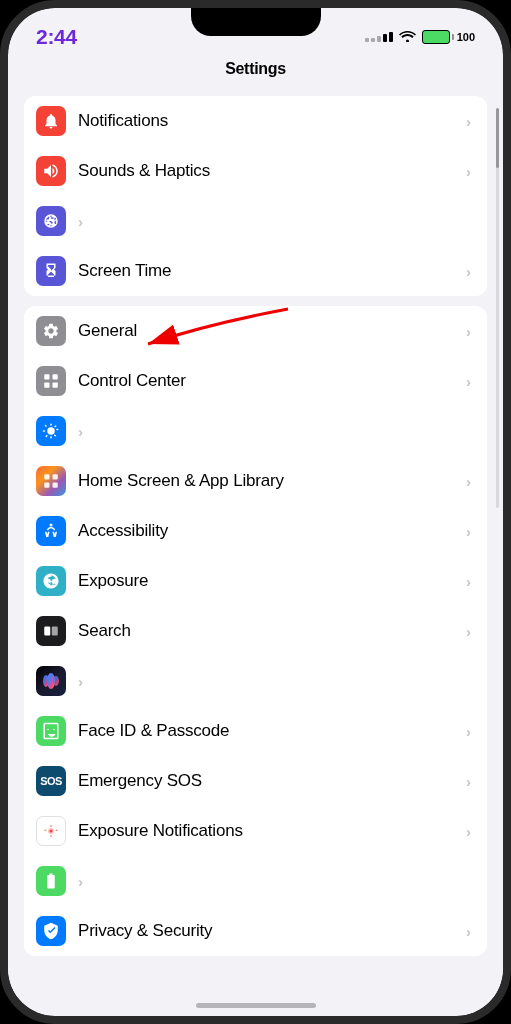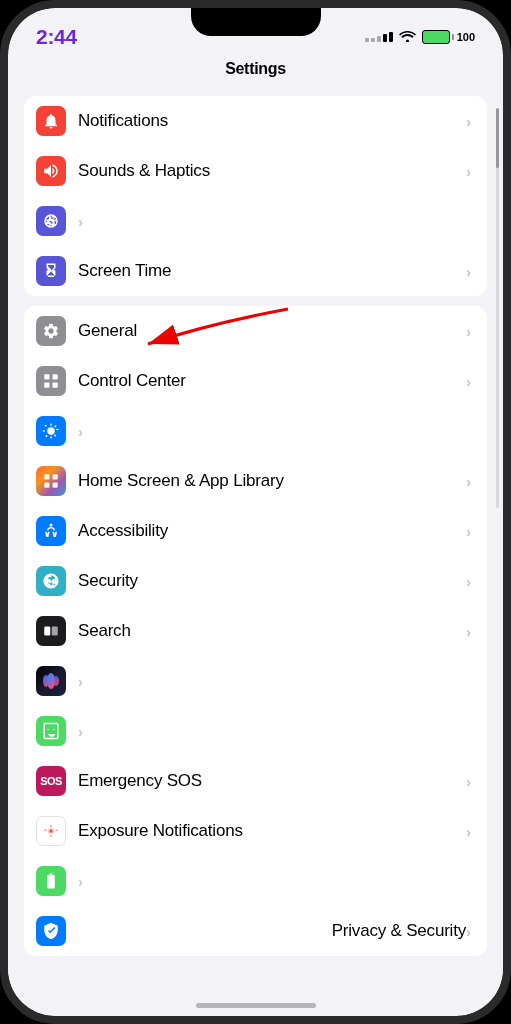--- a/index.html
+++ b/index.html
@@ -408,21 +408,21 @@
           <span class="row-label">Accessibility</span>
           <span class="chevron">›</span>
         </div>
 
         <div class="settings-row">
           <div class="icon-wrap" style="background:#30b0c7;">
             <svg width="18" height="18" viewBox="0 0 24 24" fill="white">
               <path d="M12 2C6.48 2 2 6.48 2 12s4.48 10 10 10 10-4.48 10-10S17.52 2 12 2zm-1 15.5v-2.5c0-.83.67-1.5 1.5-1.5s1.5.67 1.5 1.5v2.5c-.49.16-1 .27-1.5.27s-1.01-.11-1.5-.27zm-3.5-2c0-.83.67-1.5 1.5-1.5S10.5 14.67 10.5 15.5v.87A8.02 8.02 0 0 1 7.5 13.5zm9 0c0 1.06-.63 1.97-1.5 2.37v-.87c0-.83.67-1.5 1.5-1.5s1.5.67 1.5 1.5h-1.5zm-4.5-11c3.09 0 5.6 2.2 6.07 5.07A2.49 2.49 0 0 0 16.5 9h-.5a2.5 2.5 0 0 0-2.5 2.5v.04c-.32-.04-.65-.04-.97-.04s-.65 0-.97.04V11.5A2.5 2.5 0 0 0 9.06 9H8.5a2.49 2.49 0 0 0-1.57.57A6.05 6.05 0 0 1 13 6.5z"></path>
             </svg>
           </div>
-          <span class="row-label">Security</span>
+          <span class="row-label">Exposure</span>
           <span class="chevron">›</span>
         </div>
 
         <div class="settings-row">
           <div class="icon-wrap" style="background:#1c1c1e;">
             <svg width="18" height="18" viewBox="0 0 24 24" fill="white">
               <rect x="3" y="6" width="8" height="12" rx="1.5"></rect>
               <rect x="13" y="6" width="8" height="12" rx="1.5" opacity="0.6"></rect>
             </svg>
           </div>
@@ -448,25 +448,26 @@
           </div>
           <span class="chevron">›</span>
         </div>
 
         <div class="settings-row">
           <div class="icon-wrap" style="background:#4cd964;">
             <svg width="18" height="18" viewBox="0 0 24 24" fill="white">
               <path d="M9 10c0-.55-.45-1-1-1s-1 .45-1 1 .45 1 1 1 1-.45 1-1zm8 0c0-.55-.45-1-1-1s-1 .45-1 1 .45 1 1 1 1-.45 1-1zm-4 9.5c2.33 0 4.31-1.46 5.11-3.5H7.89C8.69 18.04 10.67 19.5 13 19.5zM20 1H4C2.9 1 2 1.9 2 3v18c0 1.1.9 2 2 2h16c1.1 0 2-.9 2-2V3c0-1.1-.9-2-2-2zm0 20H4V3h16v18z"></path>
             </svg>
           </div>
-          <span class="chevron">›</span>
-        </div>
-
-        <div class="settings-row">
-          <div class="icon-wrap" style="background:#be185d;">
+          <span class="row-label">Face ID &amp; Passcode</span>
+          <span class="chevron">›</span>
+        </div>
+
+        <div class="settings-row">
+          <div class="icon-wrap" style="background:#0c4a6e;">
             <span style="color:white; font-size:11px; font-weight:900; letter-spacing:-0.5px;">SOS</span>
           </div>
           <span class="row-label">Emergency SOS</span>
           <span class="chevron">›</span>
         </div>
 
         <div class="settings-row">
           <div class="icon-wrap" style="background:#fff; border: 1px solid #e0e0e0;">
             <svg width="18" height="18" viewBox="0 0 24 24">
               <circle cx="12" cy="12" r="4" fill="#f44336" opacity="0.3"></circle>
@@ -480,21 +481,21 @@
 
         <div class="settings-row">
           <div class="icon-wrap" style="background:#4cd964;">
             <svg width="18" height="18" viewBox="0 0 24 24" fill="white">
               <path d="M15.67 4H14V2h-4v2H8.33C7.6 4 7 4.6 7 5.33v15.33C7 21.4 7.6 22 8.33 22h7.33c.74 0 1.34-.6 1.34-1.33V5.33C17 4.6 16.4 4 15.67 4z"></path>
             </svg>
           </div>
           <span class="chevron">›</span>
         </div>
 
-        <div class="settings-row" style="border-bottom: none; text-align: right;">
+        <div class="settings-row" style="border-bottom: none;">
           <div class="icon-wrap" style="background:#007aff;">
             <svg width="18" height="18" viewBox="0 0 24 24" fill="white">
               <path d="M12 1L3 5v6c0 5.55 3.84 10.74 9 12 5.16-1.26 9-6.45 9-12V5l-9-4zm-1 14l-3-3 1.41-1.41L11 12.17l5.59-5.58L18 8l-7 7z"></path>
             </svg>
           </div>
           <span class="row-label">Privacy &amp; Security</span>
           <span class="chevron">›</span>
         </div>
 
       </div>

